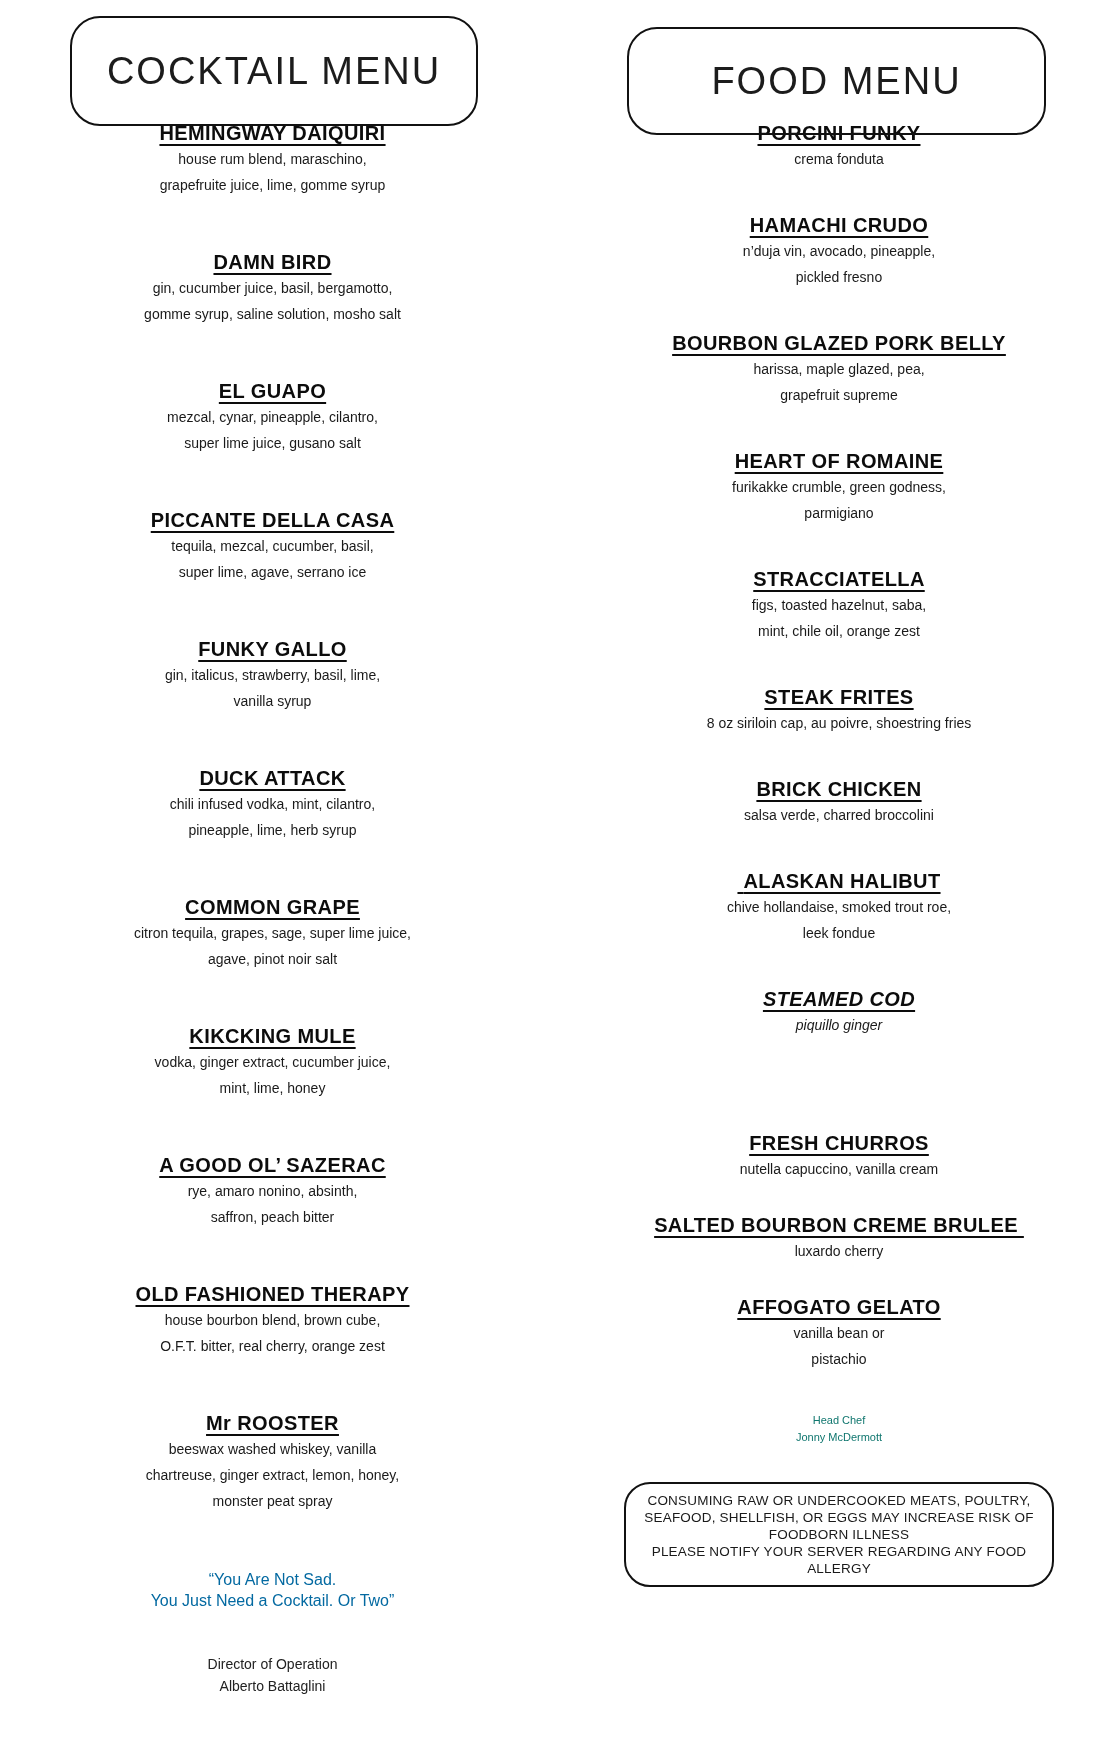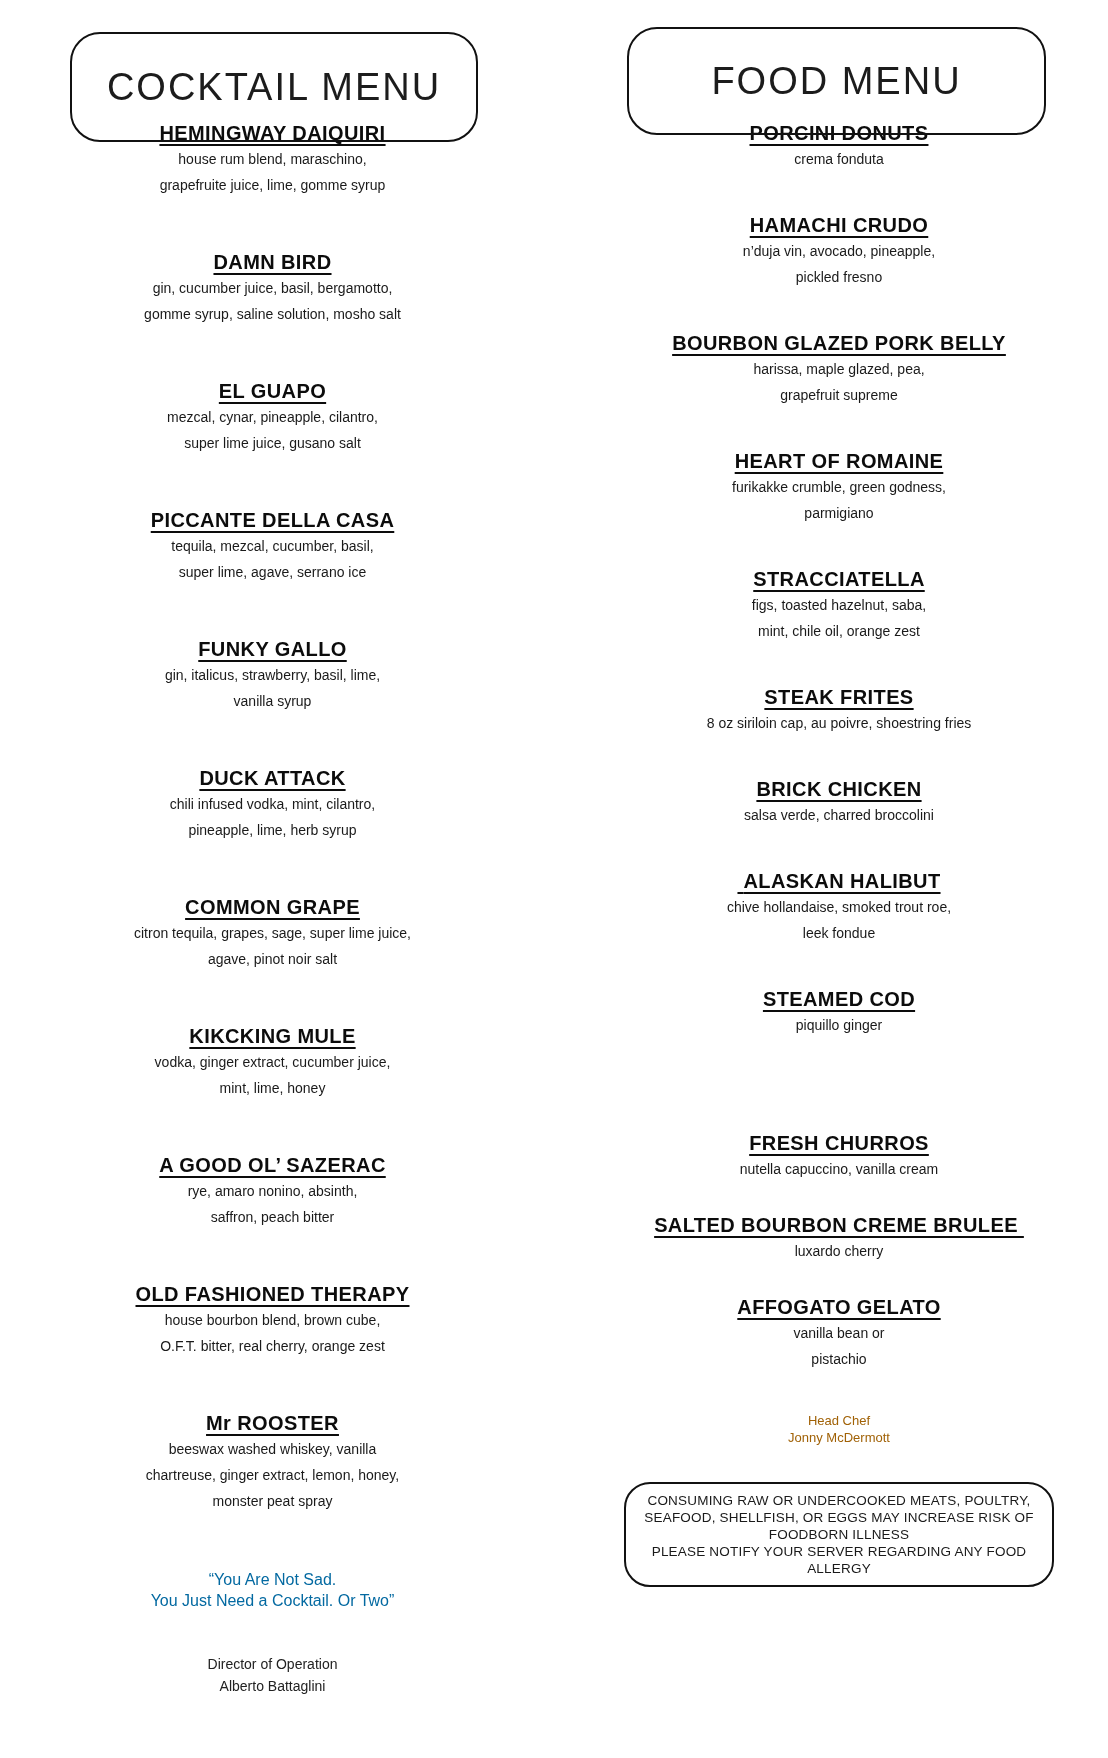--- a/index.html
+++ b/index.html
@@ -18,36 +18,36 @@
 
   .menu-title-box {
     position: absolute;
     box-sizing: border-box;
     border: 2.5px solid #111111;
     border-radius: 30px;
     display: flex;
     align-items: center;
     justify-content: center;
   }
-  .menu-title-box.cocktail { left: 30px; top: 32px; width: 408px; height: 110px; }
+  .menu-title-box.cocktail { left: 30px; top: 16px; width: 408px; height: 110px; }
   .menu-title-box.food     { left: 20px; top: 27px; width: 419px; height: 108px; }
   .menu-title {
     font-size: 38px;
     font-weight: 300;
     letter-spacing: 2px;
     white-space: nowrap;
     color: #1c1c1c;
   }
 
   .items { padding-top: 120px; }
 
   .menu-item { margin: 0 0 51px 0; }
   .column-right .menu-item { margin-bottom: 40px; }
   .menu-item.gap-lg { margin-top: 34px; }
-  .menu-item.gap-sm { margin-top: 14px; }
+  .menu-item.gap-sm { margin-top: 14px; font-style: italic; }
   .menu-item.gap-xl { margin-top: 92px; }
   .column-right .menu-item.compact { margin-bottom: 30px; }
 
   .item-name {
     font-size: 20px;
     font-weight: 700;
     letter-spacing: 0.4px;
     line-height: 26px;
     white-space: pre-wrap;
     text-decoration-line: underline;
@@ -61,21 +61,21 @@
     color: #1a1a1a;
   }
 
   .quote-block { margin-top: 55px; }
   .quote-line { font-size: 16px; line-height: 21px; color: #0369a1; }
 
   .signature-block { margin-top: 42px; }
   .signature-line { font-size: 14px; line-height: 22px; color: #222; }
 
   .chef-block { margin-top: 26px; }
-  .chef-line { font-size: 13px; line-height: 17px; color: #a16207; }
+  .chef-line { font-size: 11px; line-height: 17px; color: #0f766e; }
 
   .disclaimer-box {
     box-sizing: border-box;
     margin: 36px auto 0 auto;
     width: 430px;
     border: 2px solid #111111;
     border-radius: 26px;
     padding: 8px 4px;
   }
   .disclaimer-line { font-size: 13.5px; line-height: 17px; color: #1a1a1a; letter-spacing: 0.2px; }
@@ -158,21 +158,21 @@
       <div class="signature-line">Alberto Battaglini</div>
     </div>
   </div>
 
   <div class="column column-right">
     <div class="menu-title-box food">
       <div class="menu-title">FOOD MENU</div>
     </div>
     <div class="items" id="food-items">
         <div class="menu-item">
-          <div class="item-name">PORCINI DONUTS</div>
+          <div class="item-name">PORCINI FUNKY</div>
           <div class="item-line">crema fonduta</div>
         </div>
         <div class="menu-item">
           <div class="item-name">HAMACHI CRUDO</div>
           <div class="item-line">n’duja vin, avocado,  pineapple,</div>
           <div class="item-line">pickled fresno</div>
         </div>
         <div class="menu-item">
           <div class="item-name">BOURBON GLAZED PORK BELLY</div>
           <div class="item-line">harissa, maple glazed, pea,</div>

